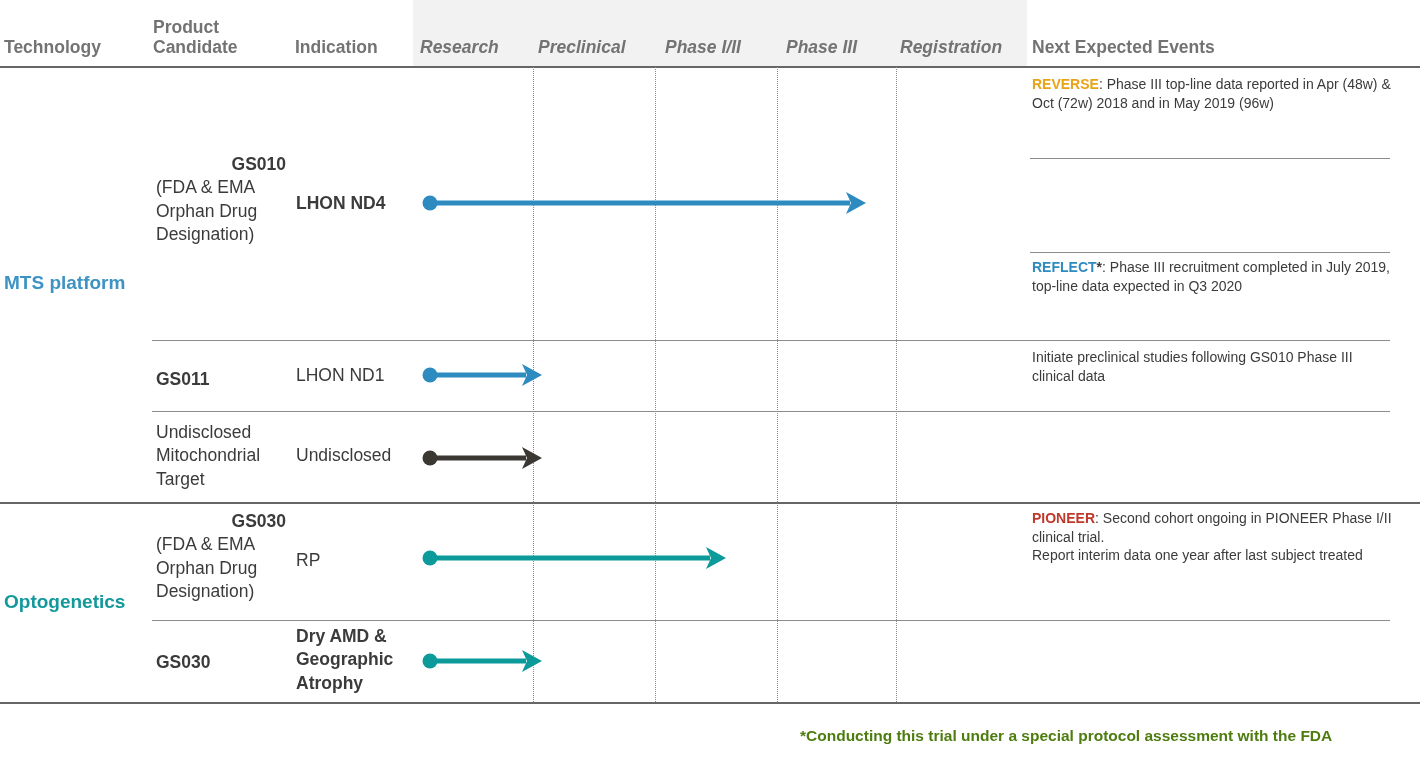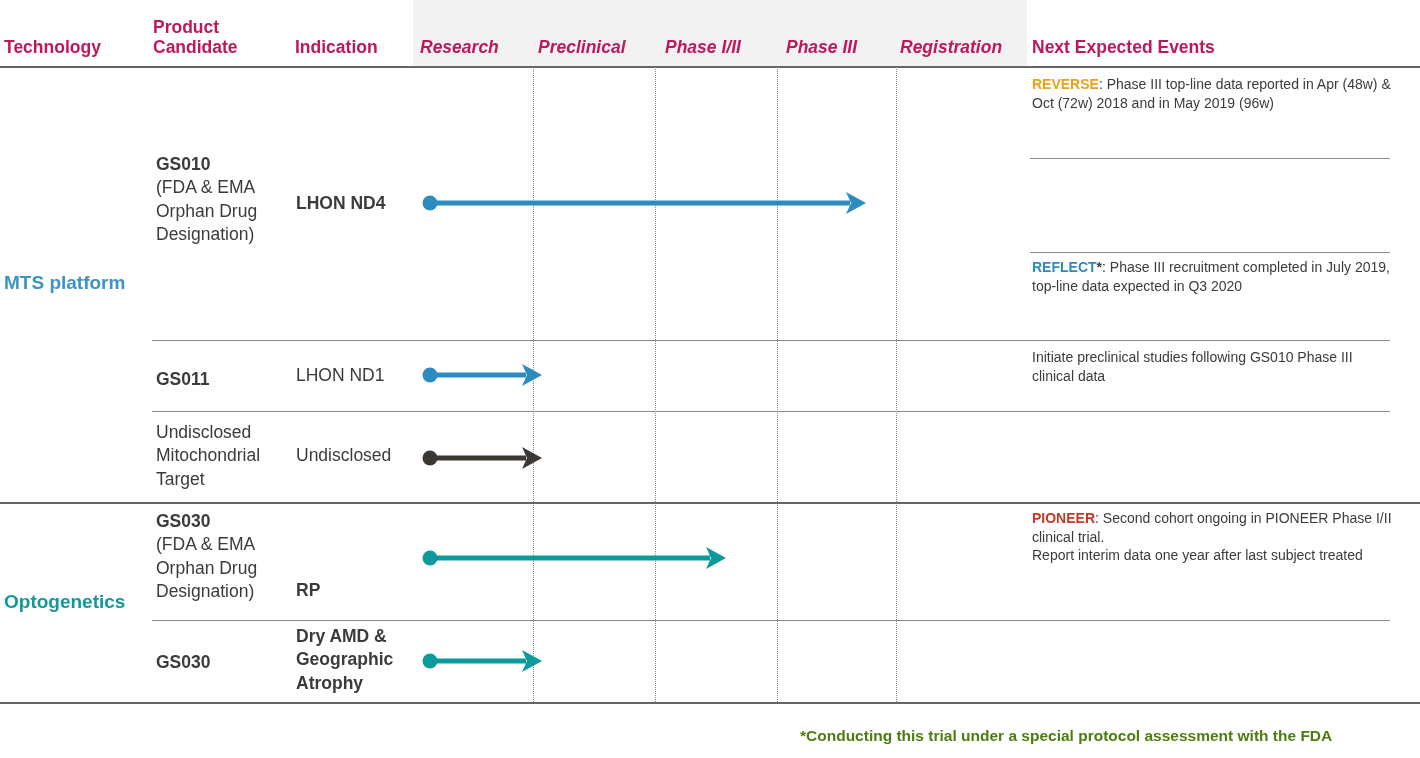--- a/index.html
+++ b/index.html
@@ -38,21 +38,21 @@
     left: 0;
     top: 0;
     width: 1420px;
     height: 66px;
   }
   .hdr-cell {
     position: absolute;
     bottom: 8px;
     font-size: 17.5px;
     font-weight: bold;
-    color: #be185d;
+    color: #737373;
     line-height: 1.18;
   }
   .hdr-cell.italic {
     font-style: italic;
   }
   .hdr-technology   { left: 4px;    width: 145px; }
   .hdr-product      { left: 153px;  width: 135px; }
   .hdr-indication   { left: 295px;  width: 115px; }
   .hdr-research     { left: 420px;  width: 110px; }
   .hdr-preclinical  { left: 538px;  width: 115px; }
@@ -125,28 +125,28 @@
   .tech-mts  { left: 4px;  top: 272px; width: 148px; color: #3d93c4; }
   .tech-opto { left: 4px;  top: 591px; width: 148px; color: #12999b; }
 
   
   .pc-gs010 { left: 156px; top: 153px; width: 130px; }
   .pc-gs011 { left: 156px; top: 368px; width: 130px; }
   .pc-undis { left: 156px; top: 421px; width: 132px; }
   .pc-gs030a{ left: 156px; top: 510px; width: 130px; }
   .pc-gs030b{ left: 156px; top: 651px; width: 130px; }
 
-  .pc-name { font-weight: bold; display: block; }
+  .pc-name { font-weight: bold; display: block; text-align: right; }
   .pc-sub  { font-weight: normal; display: block; }
 
   
   .ind-nd4   { left: 296px; top: 192px; width: 115px; font-weight: bold; }
   .ind-nd1   { left: 296px; top: 364px; width: 115px; font-weight: normal; }
   .ind-undis { left: 296px; top: 444px; width: 118px; font-weight: normal; }
-  .ind-rp    { left: 296px; top: 579px; width: 115px; font-weight: bold; }
+  .ind-rp    { left: 296px; top: 549px; width: 115px; font-weight: normal; }
   .ind-amd   { left: 296px; top: 625px; width: 112px; font-weight: bold; }
 
   
   .arrow {
     position: absolute;
     height: 40px;
     display: block;
   }
   .arrow-gs010 { left: 418px; top: 183px; width: 460px; }
   .arrow-gs011 { left: 418px; top: 355px; width: 135px; }

